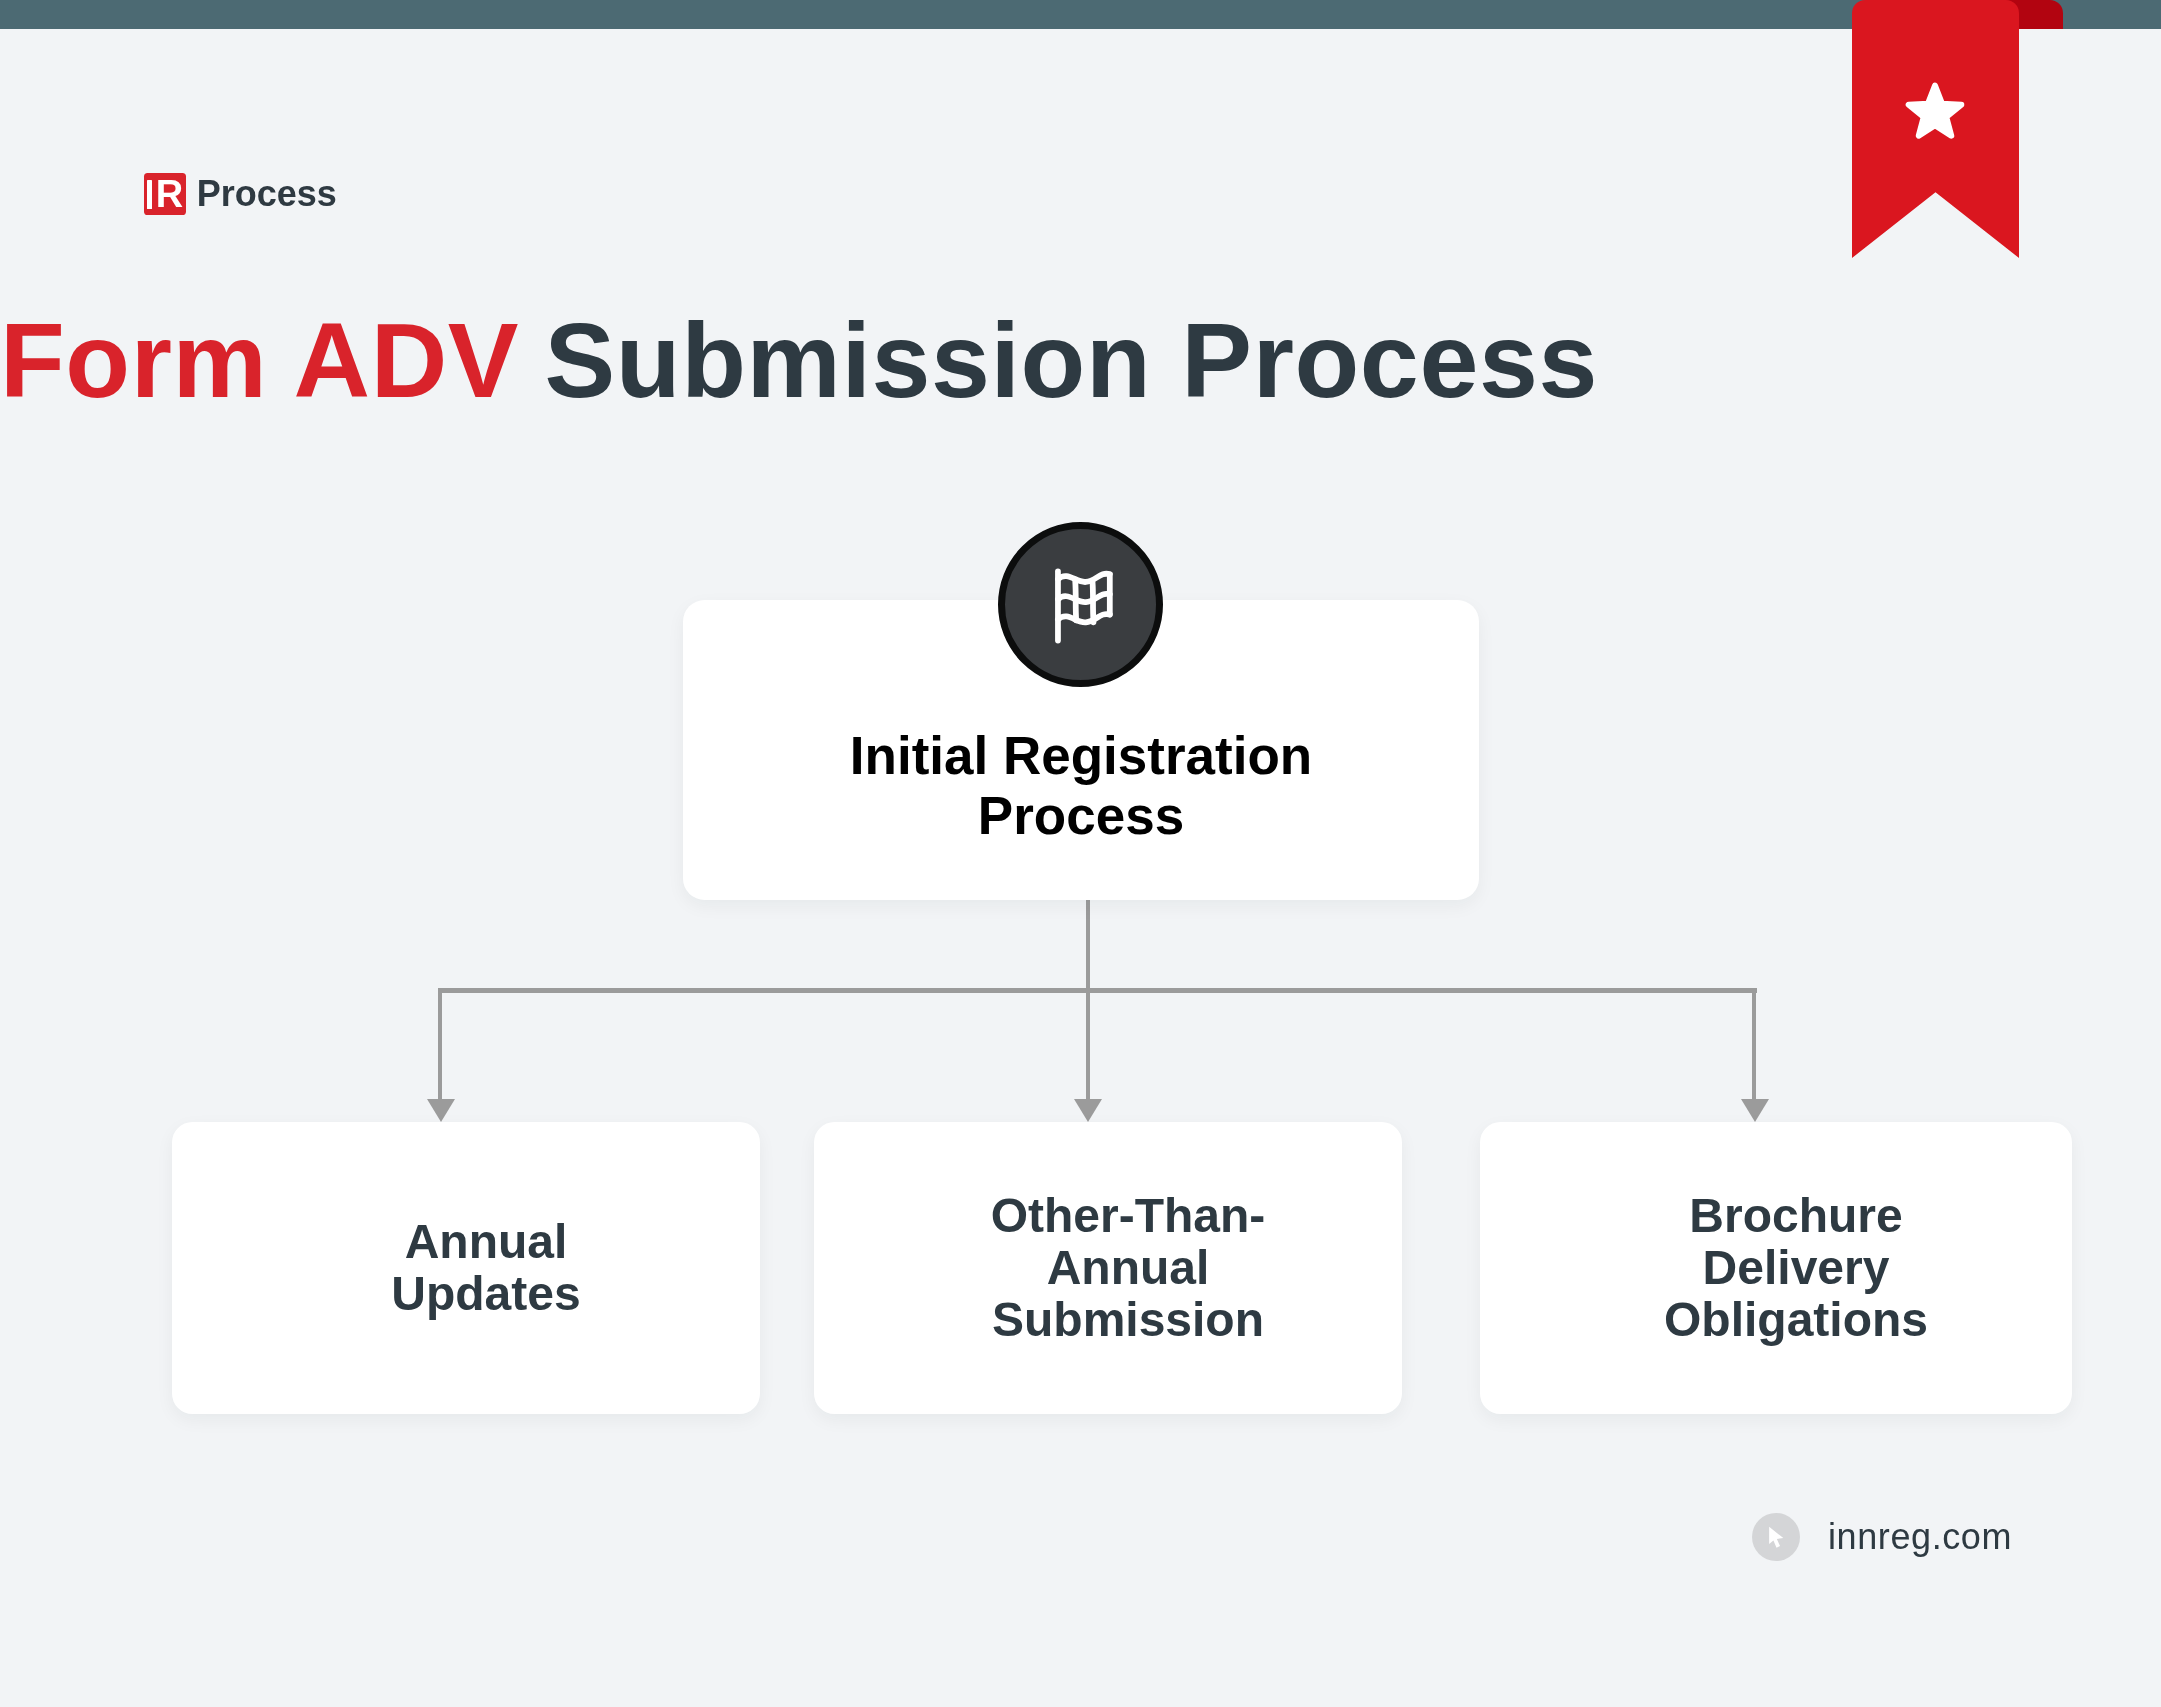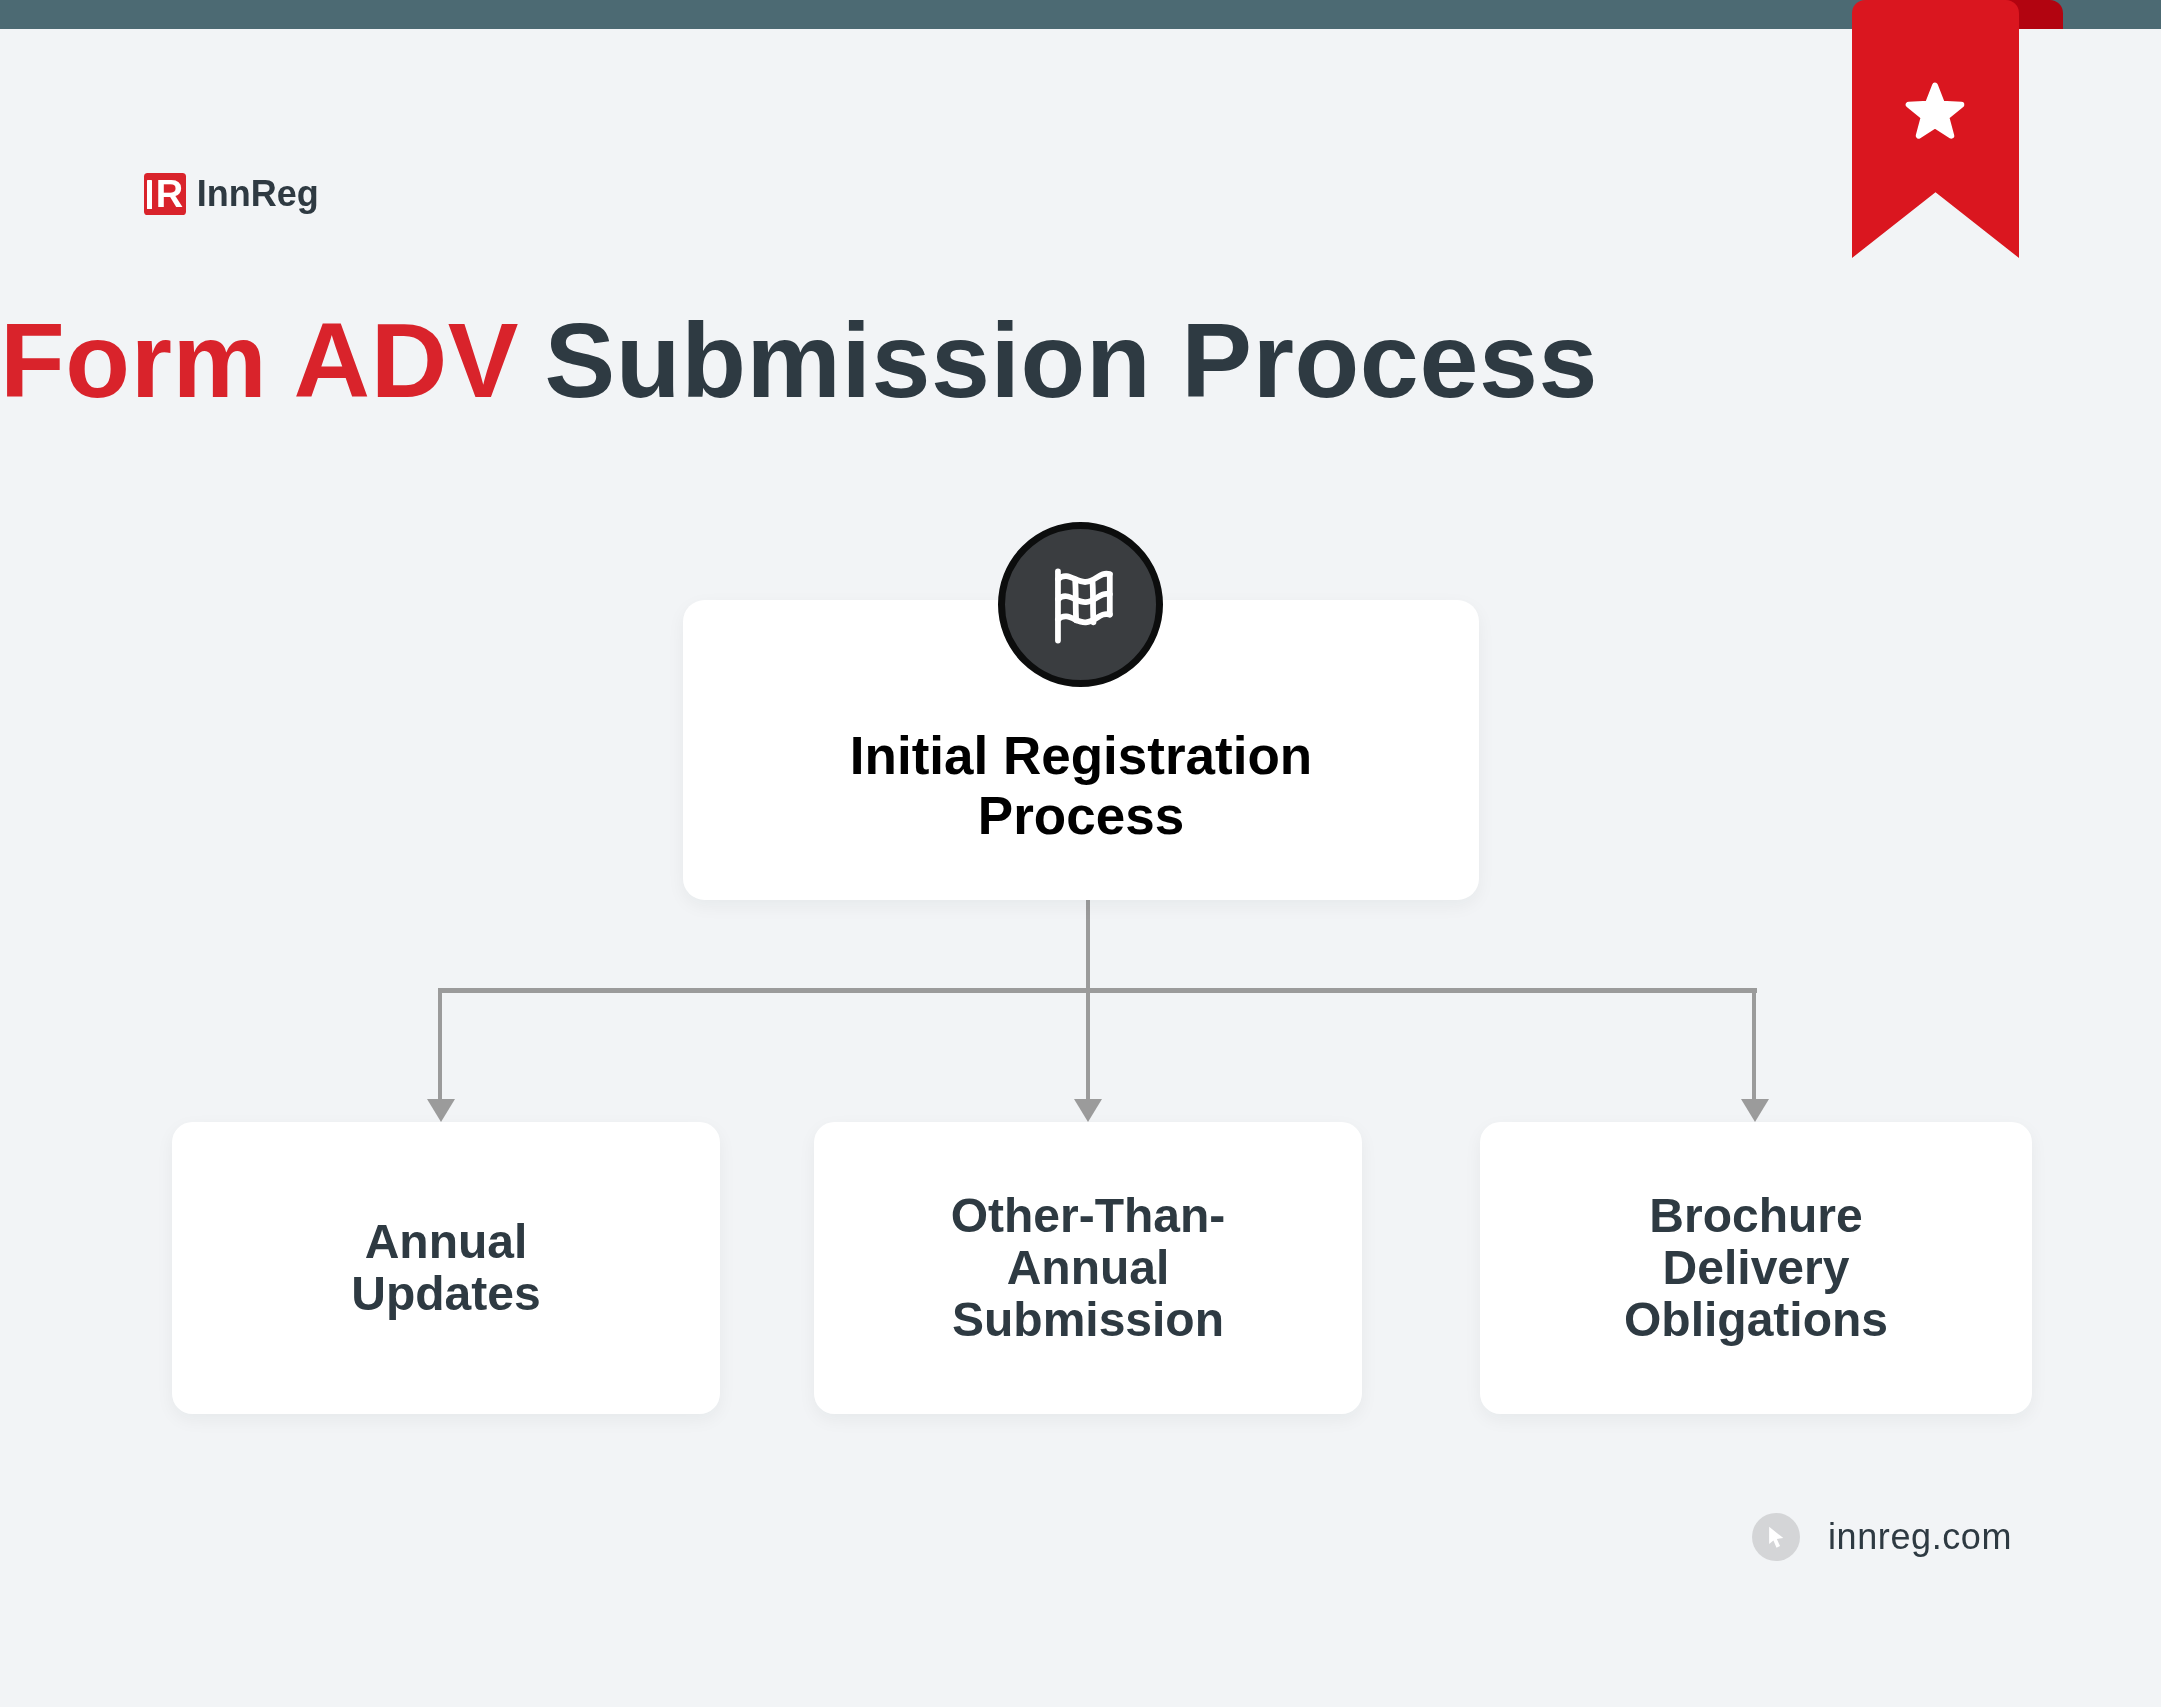--- a/index.html
+++ b/index.html
@@ -23,21 +23,21 @@
   .logo-text{color:#2f3a42;font-weight:bold;font-size:36px;letter-spacing:0;}
   
   .title{position:absolute;left:0;top:307px;width:1964px;
     font-size:106px;font-weight:bold;line-height:1;letter-spacing:0.6px;color:#2e3a42;white-space:nowrap;}
   .title .hl{color:#d9232b;margin-right:0.24em;}
   
   .card{position:absolute;background:#ffffff;box-shadow:0 6px 18px rgba(27,35,40,.05);}
   .card-root{left:683px;top:600px;width:796px;height:300px;border-radius:21.6px;
     display:flex;align-items:center;justify-content:center;padding-top:72px;box-sizing:border-box;}
   .card-root .lbl{font-size:53px;font-weight:bold;line-height:1.14;color:#000000;text-align:center;max-width:600px;}
-  .card-child{top:1122px;height:292px;border-radius:20.4px;display:flex;align-items:center;justify-content:center;}
+  .card-child{top:1122px;height:292px;border-radius:20.4px;display:flex;align-items:center;justify-content:center;padding-left:40px;}
   .card-child .lbl{font-size:48px;font-weight:bold;line-height:1.08;color:#2e3a42;text-align:center;max-width:336px;}
   .cc1{left:172px;width:548px;}
   .cc2{left:814px;width:548px;}
   .cc3{left:1480px;width:552px;}
   
   .badge{position:absolute;left:998px;top:522px;width:165px;height:165px;box-sizing:border-box;
     background:#3a3d40;border:7.8px solid #0c0d0d;border-radius:50%;
     display:flex;align-items:center;justify-content:center;}
   
   .conn{position:absolute;background:#9b9b9b;}
@@ -65,21 +65,21 @@
   <svg width="66" height="66" viewBox="0 0 100 100">
     <path d="M50,13 L60.6,40.4 L89.9,42 L67.1,60.6 L74.7,89 L50,73 L25.3,89 L32.9,60.6 L10.1,42 L39.4,40.4 Z" fill="#ffffff" stroke="#ffffff" stroke-width="9" stroke-linejoin="round"></path>
   </svg>
 </div>
 
 <div class="logo">
   <div class="logo-mark">
     <div class="bar"></div>
     <div class="letter">R</div>
   </div>
-  <div class="logo-text">InnReg</div>
+  <div class="logo-text">Process</div>
 </div>
 
 <h1 class="title" style="margin:0;">
   <span class="hl">Form ADV</span><span>Submission Process</span>
 </h1>
 
 <div class="conn v-mid-top"></div>
 <div class="conn h-bar"></div>
 <div class="conn v-left"></div>
 <div class="conn v-mid"></div>

